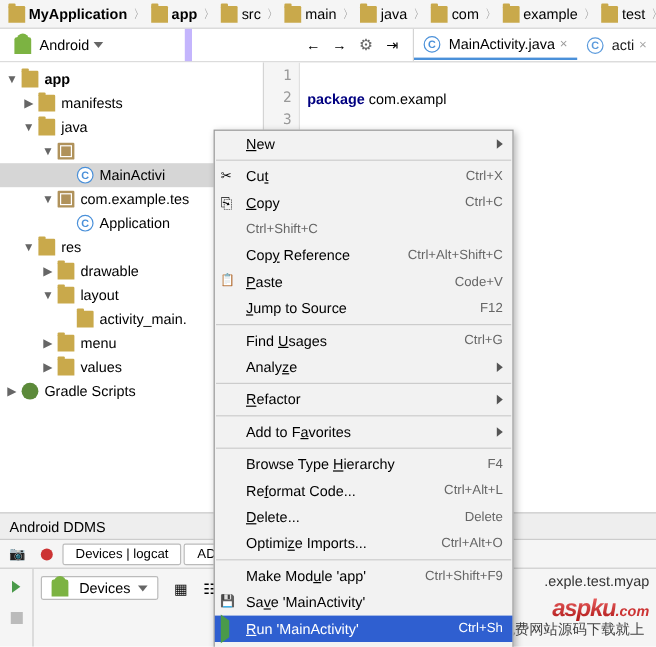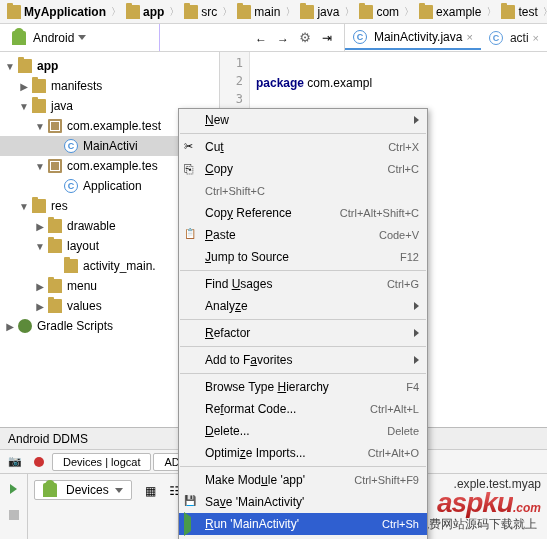--- a/index.html
+++ b/index.html
@@ -12,21 +12,21 @@
 .ic { display:inline-block; width:14px; height:14px; margin-right:3px; position:relative; }
 .ic-folder { background:#c9a94b; border-radius:1px 1px 0 0; }
 .ic-folder::before { content:""; position:absolute; top:-2px; left:0; width:6px; height:3px; background:#c9a94b; border-radius:1px 1px 0 0; }
 .ic-pkg { background:#b0925b; border-radius:1px; }
 .ic-pkg::before { content:""; position:absolute; inset:2px; border:1px solid #fff; }
 .ic-class { background:#fff; border:1px solid #4a90d9; border-radius:50%; }
 .ic-class::after { content:"C"; position:absolute; inset:0; text-align:center; font-size:9px; line-height:12px; color:#4a90d9; font-weight:bold; }
 .ic-gradle { background:#5c8a3a; border-radius:50%; }
 .toolbar { height:28px; border-bottom:1px solid #d4d4d4; display:flex; align-items:center; }
 .tool-section { display:flex; align-items:center; height:100%; padding:0 6px; }
-.tool-section.left { flex:0 0 160px; border-right:1px solid #c4b5fd; }
+.tool-section.left { flex:0 0 160px; border-right:6px solid #c4b5fd; }
 .tool-section.mid { flex:1; justify-content:flex-end; border-right:1px solid #d4d4d4; }
 .tool-btn { width:22px; height:22px; display:flex; align-items:center; justify-content:center; border-radius:2px; }
 .dropdown { display:flex; align-items:center; gap:4px; padding:0 6px; }
 .arrow-down { width:0; height:0; border-left:4px solid transparent; border-right:4px solid transparent; border-top:5px solid #666; }
 .tab { display:flex; align-items:center; height:24px; padding:0 8px; border-bottom:2px solid #4a90d9; gap:4px; }
 .tab.inactive { border-bottom:none; opacity:.9; }
 .tab-close { color:#999; font-size:11px; }
 .main { display:flex; height:calc(100% - 52px - 112px); }
 .sidebar { width:220px; border-right:1px solid #d4d4d4; overflow:hidden; background:#fff; }
 .tree { padding:4px 0; }
@@ -56,21 +56,21 @@
 .mn { text-decoration:underline; }
 .bottom { position:absolute; bottom:0; left:0; right:0; height:112px; border-top:1px solid #bbb; background:#f5f5f5; }
 .bottom-header { height:22px; display:flex; align-items:center; padding:0 8px; border-bottom:1px solid #ccc; background:#eee; }
 .bottom-tabs { height:24px; display:flex; align-items:center; padding:0 4px; gap:2px; border-bottom:1px solid #ccc; }
 .btab { padding:2px 10px; border:1px solid #bbb; border-radius:2px; background:#fff; font-size:11px; }
 .bottom-content { display:flex; height:calc(100% - 46px); }
 .bottom-left { width:28px; display:flex; flex-direction:column; align-items:center; padding-top:4px; gap:4px; border-right:1px solid #ccc; }
 .bottom-main { flex:1; padding:6px; display:flex; align-items:flex-start; gap:8px; }
 .device-dd { display:flex; align-items:center; gap:6px; border:1px solid #bbb; padding:2px 8px; background:#fff; border-radius:2px; }
 .overlay-text { position:absolute; right:6px; bottom:48px; z-index:50; font-size:11px; color:#555; display:flex; align-items:center; gap:6px; }
-.aspku { font-size:28px; font-weight:bold; font-style:italic; background:linear-gradient(#e66,#a11); -webkit-background-clip:text; color:transparent; letter-spacing:-1px; }
+.aspku { font-size:20px; font-weight:bold; font-style:italic; background:linear-gradient(#e66,#a11); -webkit-background-clip:text; color:transparent; letter-spacing:-1px; }
 .aspku-dot { color:#c33; font-size:12px; font-style:italic; font-weight:bold; }
 .play-ic { width:0; height:0; border-top:5px solid transparent; border-bottom:5px solid transparent; border-left:7px solid #4a9a4a; }
 .robot-ic { width:14px; height:14px; background:#7cb342; border-radius:2px 2px 0 0; position:relative; }
 .robot-ic::before { content:""; position:absolute; top:-3px; left:2px; width:10px; height:5px; background:#7cb342; border-radius:5px 5px 0 0; }
 .gear-ic::before { content:"⚙"; color:#666; font-size:13px; }
 .cam-ic::before { content:"📷"; font-size:11px; }
 .stop-ic { width:10px; height:10px; background:#bbb; }
 .rec-ic { width:10px; height:10px; background:#c33; border-radius:50%; }
 </style>
 </head>
@@ -161,21 +161,20 @@
           <span class="tree-label">manifests</span>
         </div>
         <div class="tree-item indent-1">
           <span class="tog">▼</span>
           <span class="ic ic-folder"></span>
           <span class="tree-label">java</span>
         </div>
         <div class="tree-item indent-2">
           <span class="tog">▼</span>
           <span class="ic ic-pkg"></span>
-          <span class="tree-label">com.example.test</span>
         </div>
         <div class="tree-item indent-3 sel">
           <span class="tog"></span>
           <span class="ic ic-class"></span>
           <span class="tree-label">MainActivi</span>
         </div>
         <div class="tree-item indent-2">
           <span class="tog">▼</span>
           <span class="ic ic-pkg"></span>
           <span class="tree-label">com.example.tes</span>

